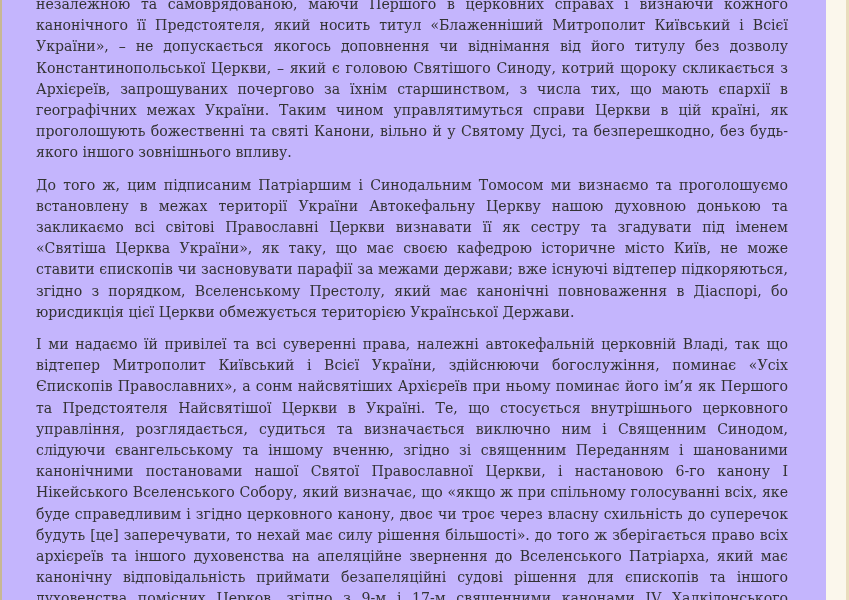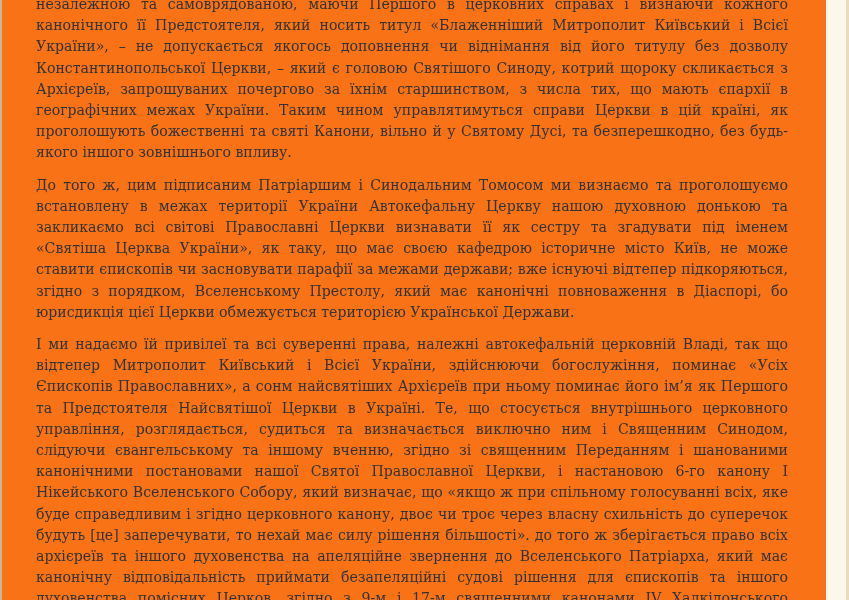--- a/index.html
+++ b/index.html
@@ -7,21 +7,21 @@
       padding: 0;
       width: 849px;
       height: 600px;
       overflow: hidden;
       background: #ffffff;
     }
     .page {
       position: relative;
       width: 849px;
       height: 600px;
-      background: #f97316;
+      background: #c4b5fd;
       overflow: hidden;
     }
     .left-border {
       position: absolute;
       left: 0;
       top: 0;
       width: 2px;
       height: 600px;
       background: #c8b894;
     }

